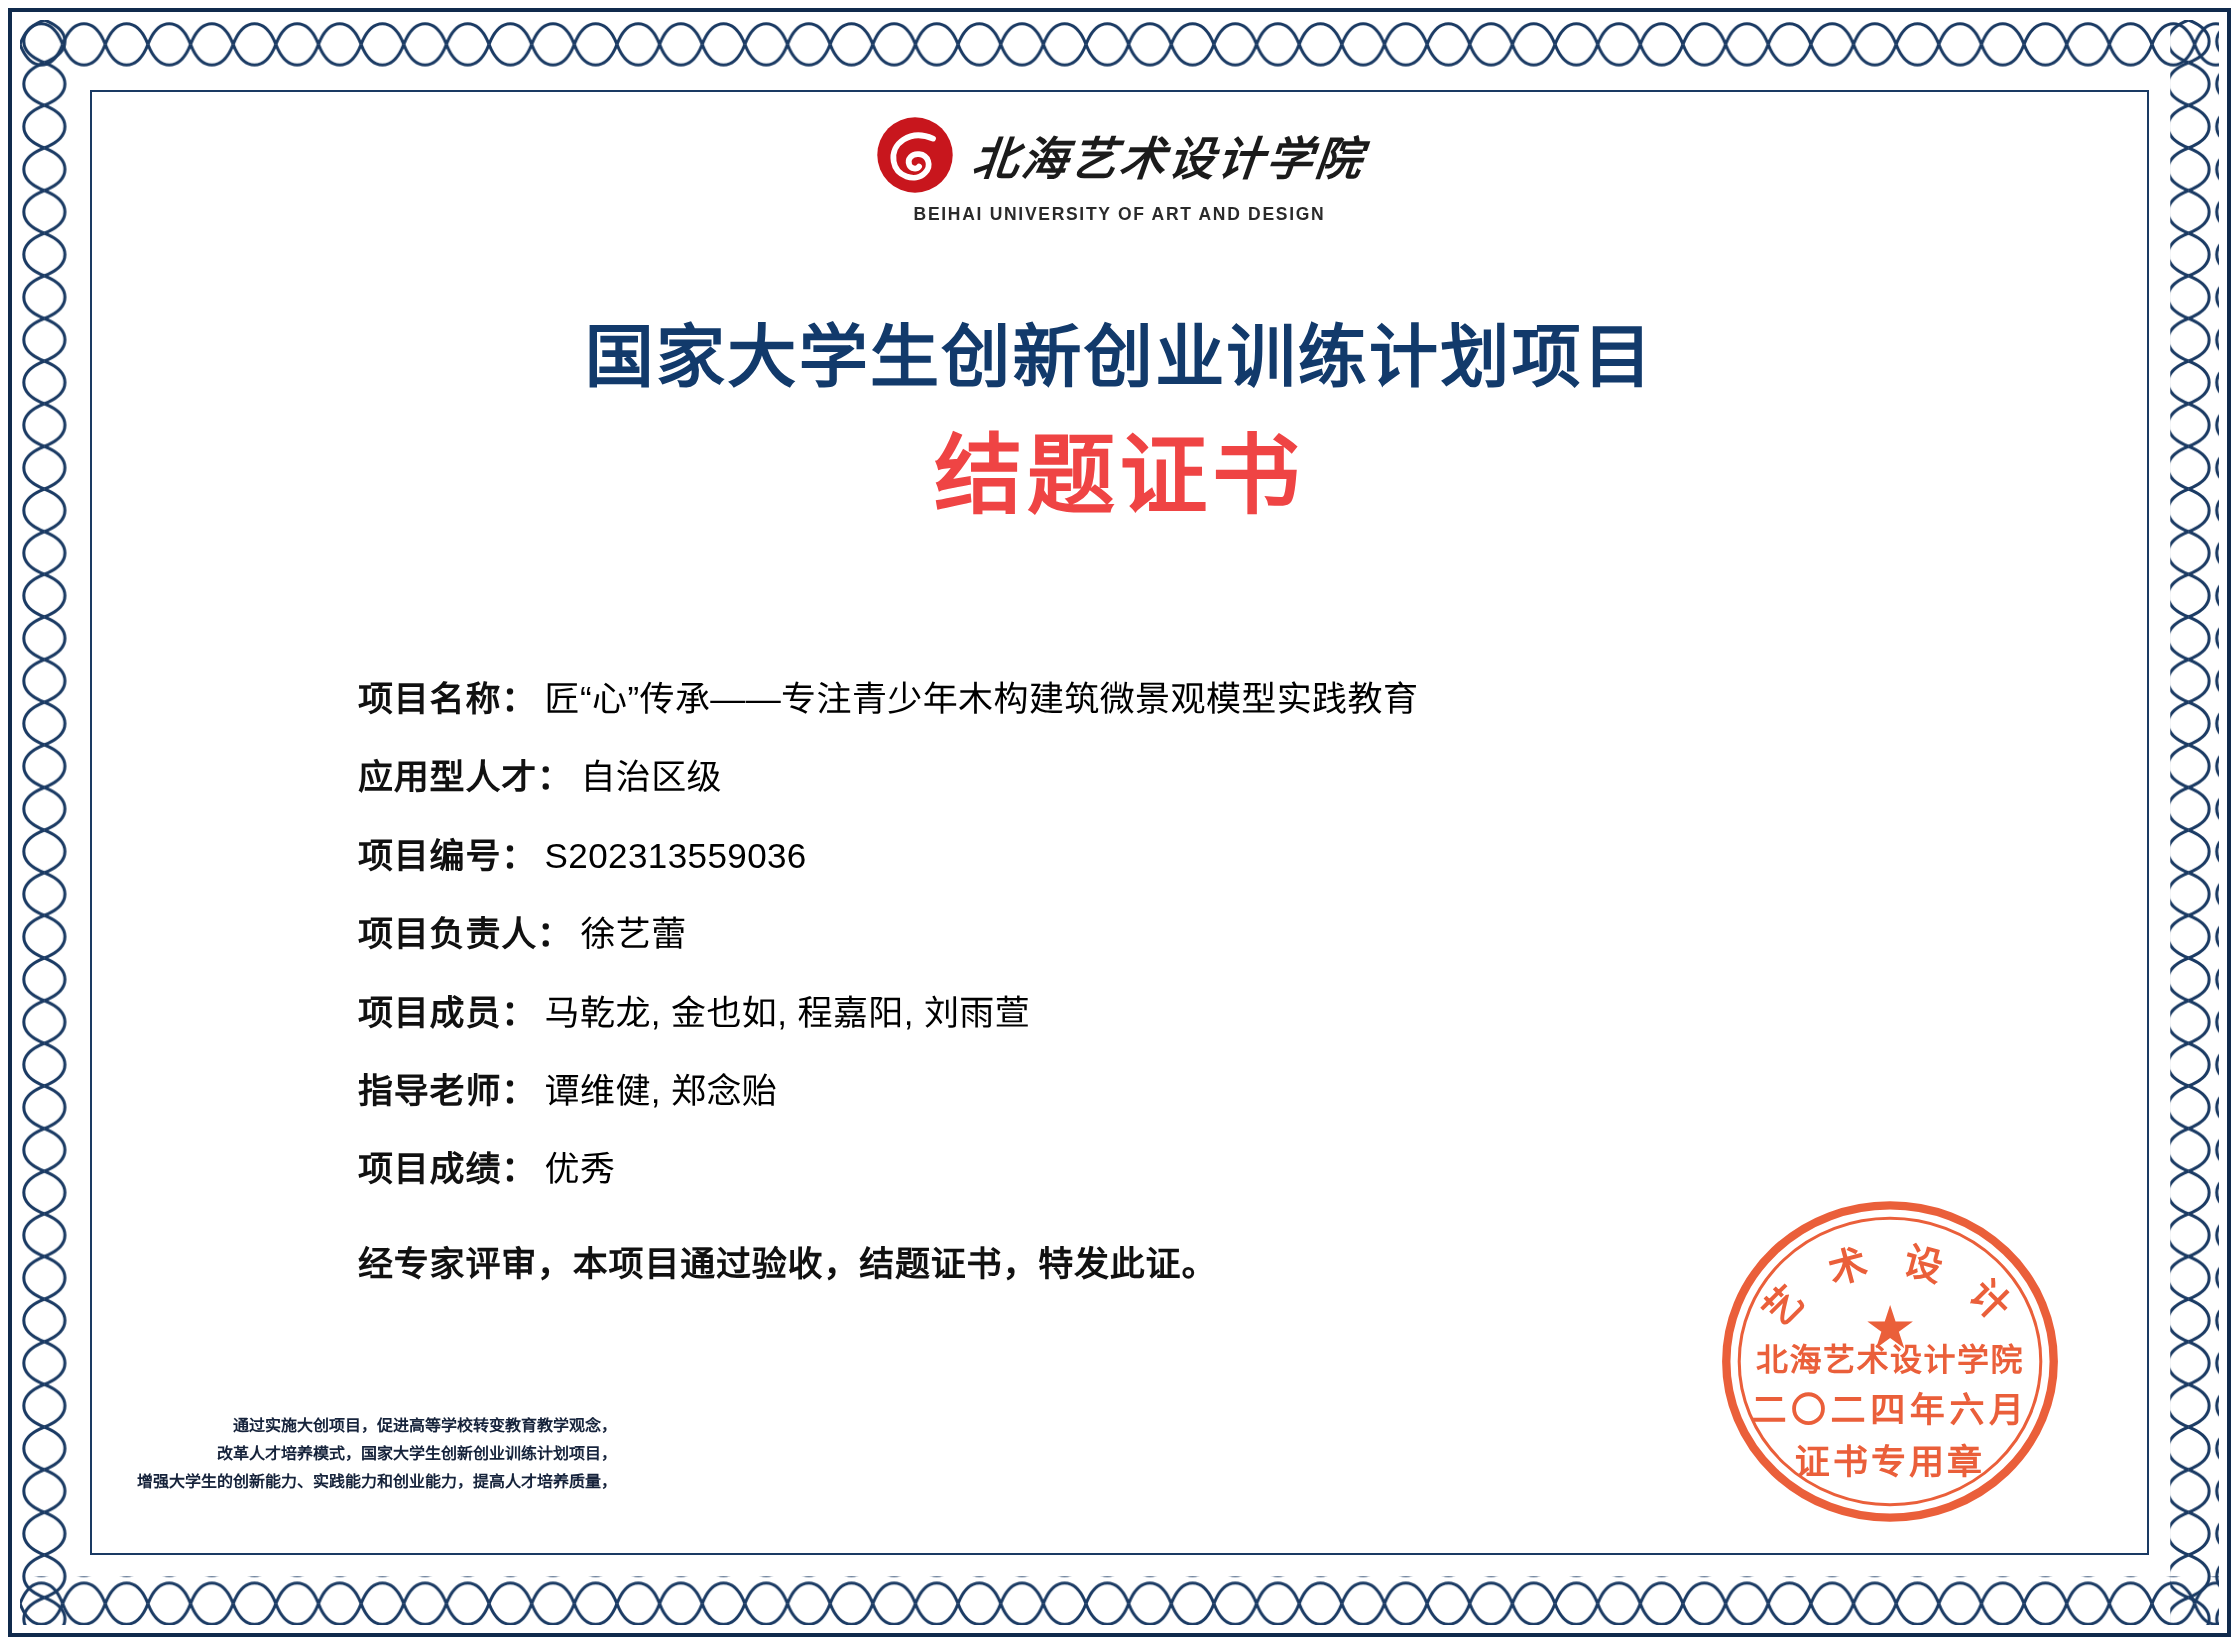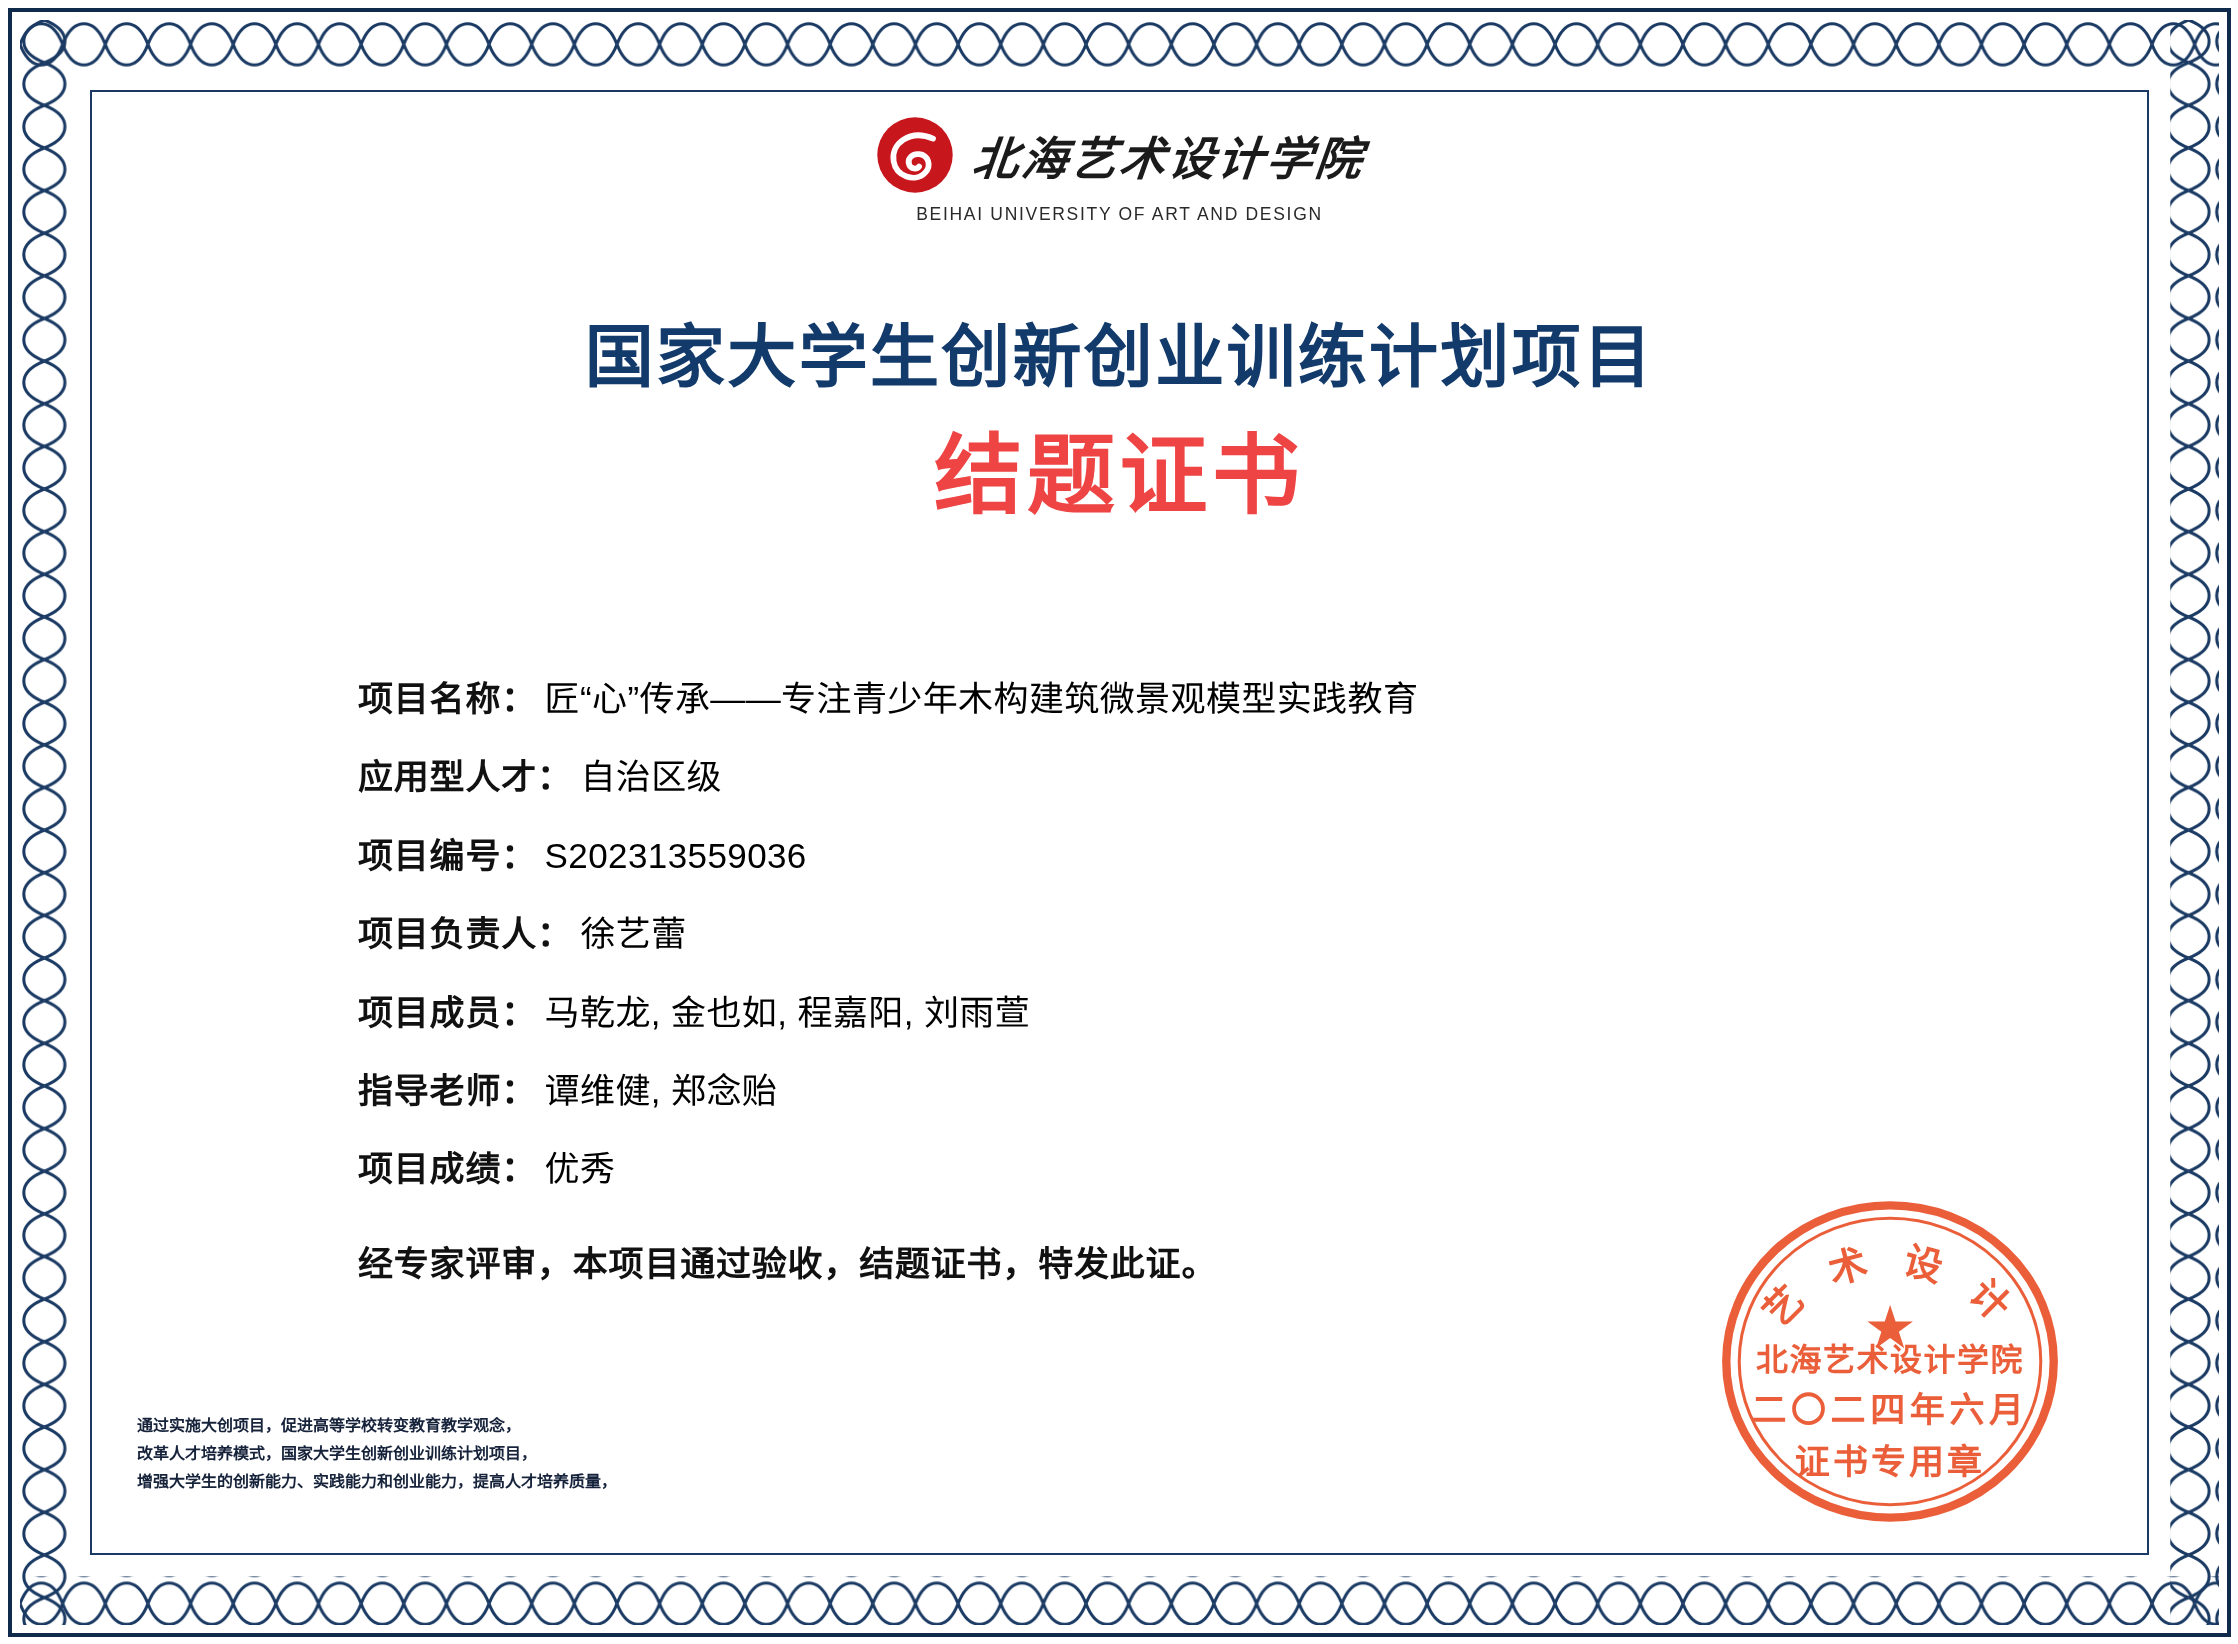--- a/index.html
+++ b/index.html
@@ -85,21 +85,21 @@
     color: #1b1b1b;
     font-style: italic;
     transform: skewX(-6deg);
     white-space: nowrap;
   }
   .logo-en {
     margin-top: 7.6px;
     font-size: 17.5px;
     letter-spacing: 1.7px;
     color: #2a2a2a;
-    font-weight: 400;
+    font-weight: 700;
     white-space: nowrap;
   }
 
   
   .title-main {
     position: absolute;
     left: 0; right: 0;
     top: 301px;
     text-align: center;
     font-family: "DejaVu Serif", "Liberation Serif", serif;
@@ -162,20 +162,21 @@
   
   .footnote {
     position: absolute;
     left: 137px;
     bottom: 149px;
     font-size: 16px;
     line-height: 1.75;
     color: #16233b;
     font-weight: 700;
     font-family: "DejaVu Serif", "Liberation Serif", serif;
+    text-align: right;
   }
 
   
   .seal {
     position: absolute;
     right: 151px;
     bottom: 93px;
     width: 396px;
     height: 381px;
     opacity: 0.88;

